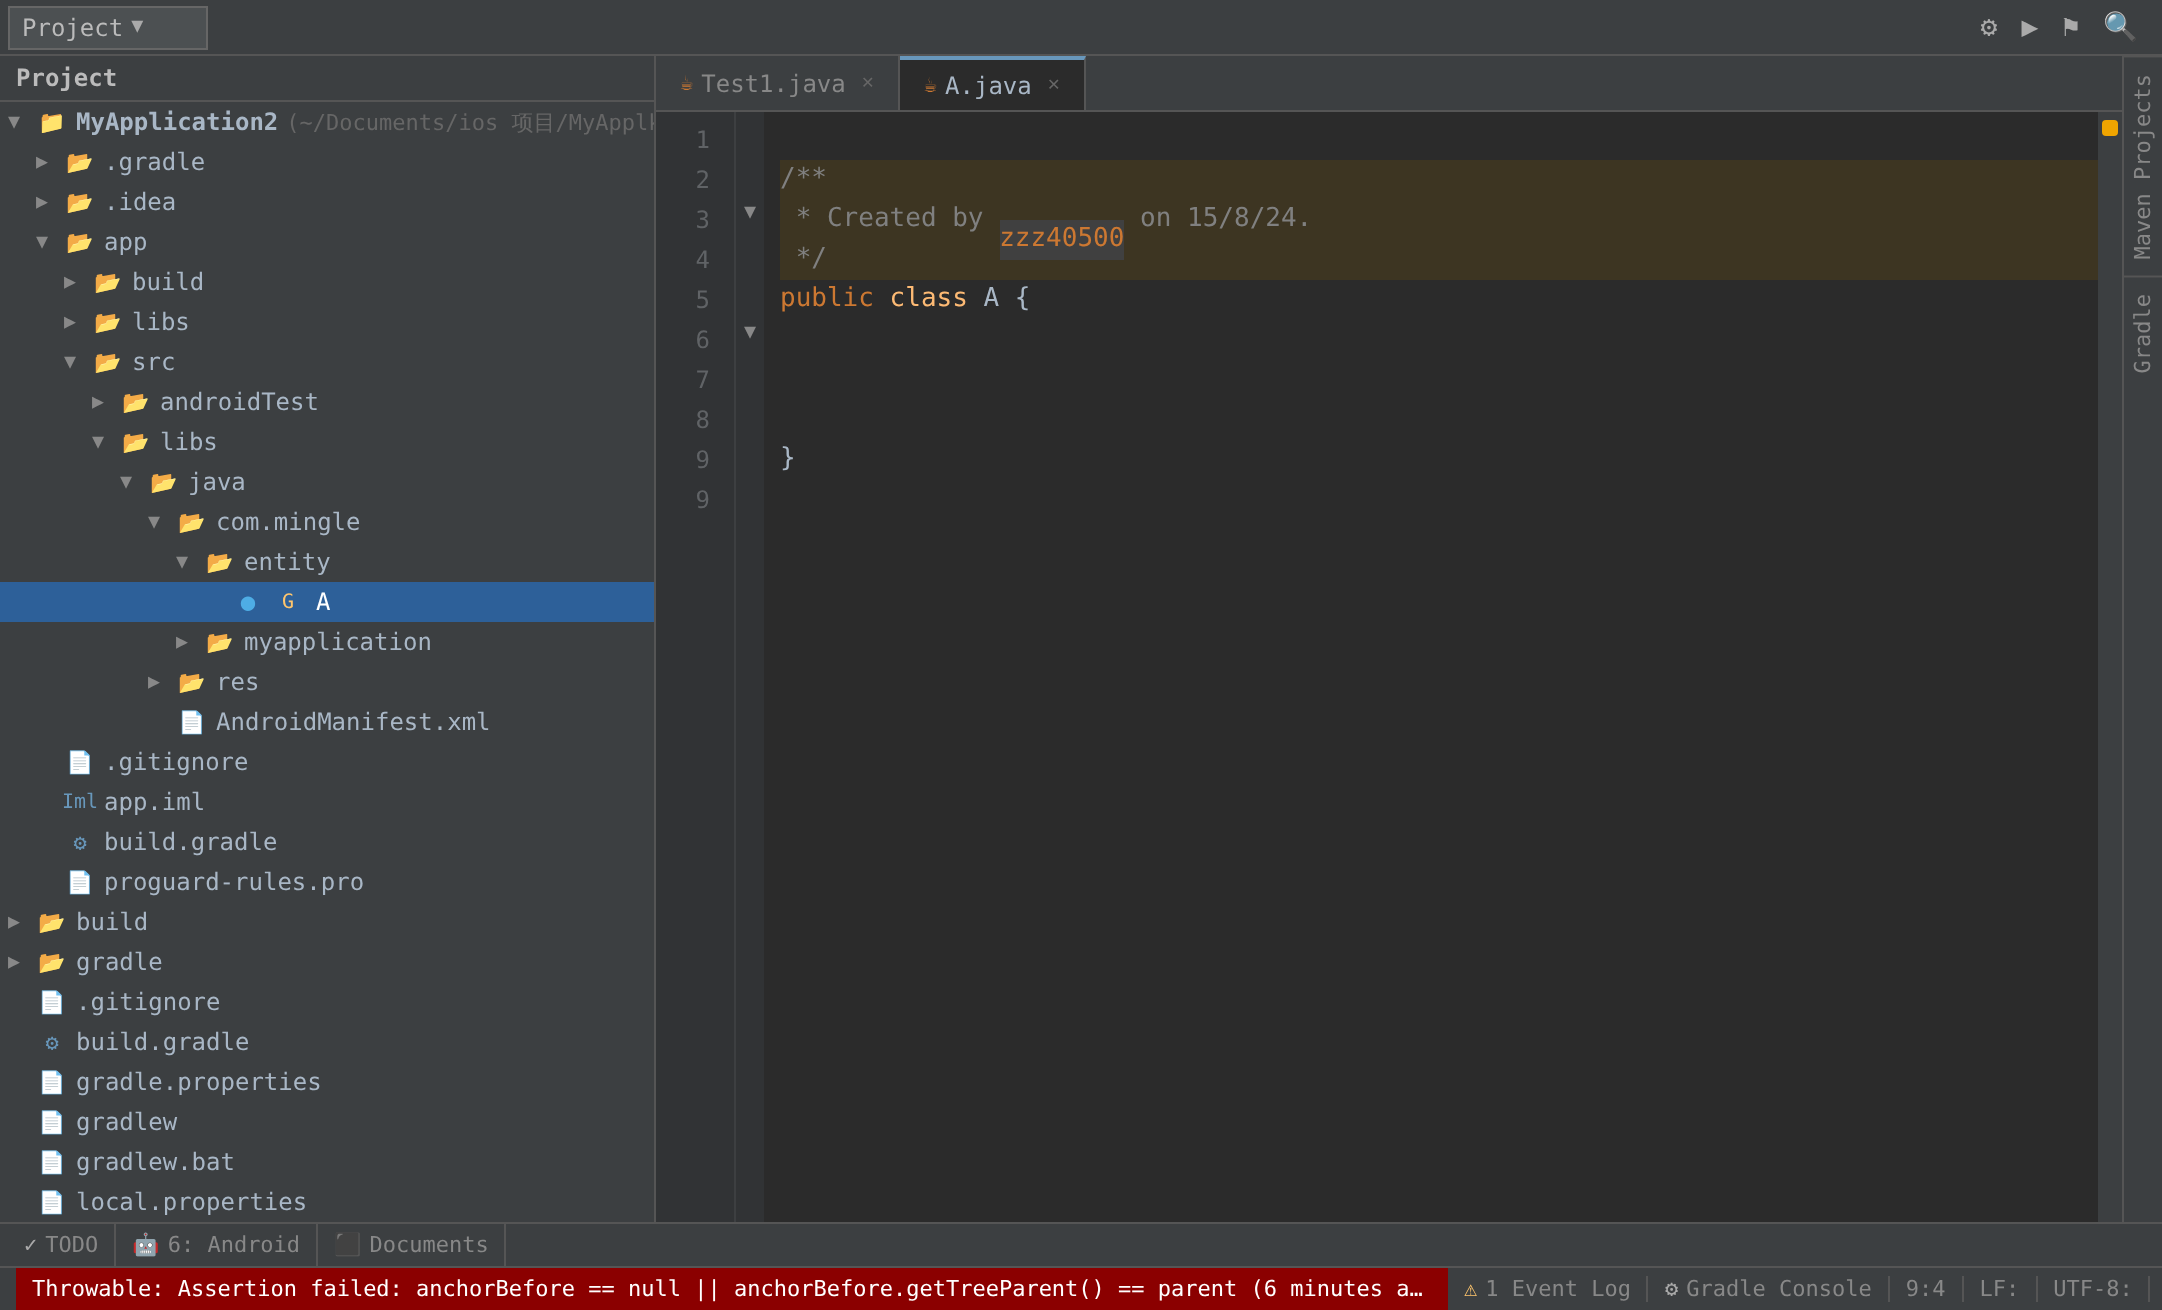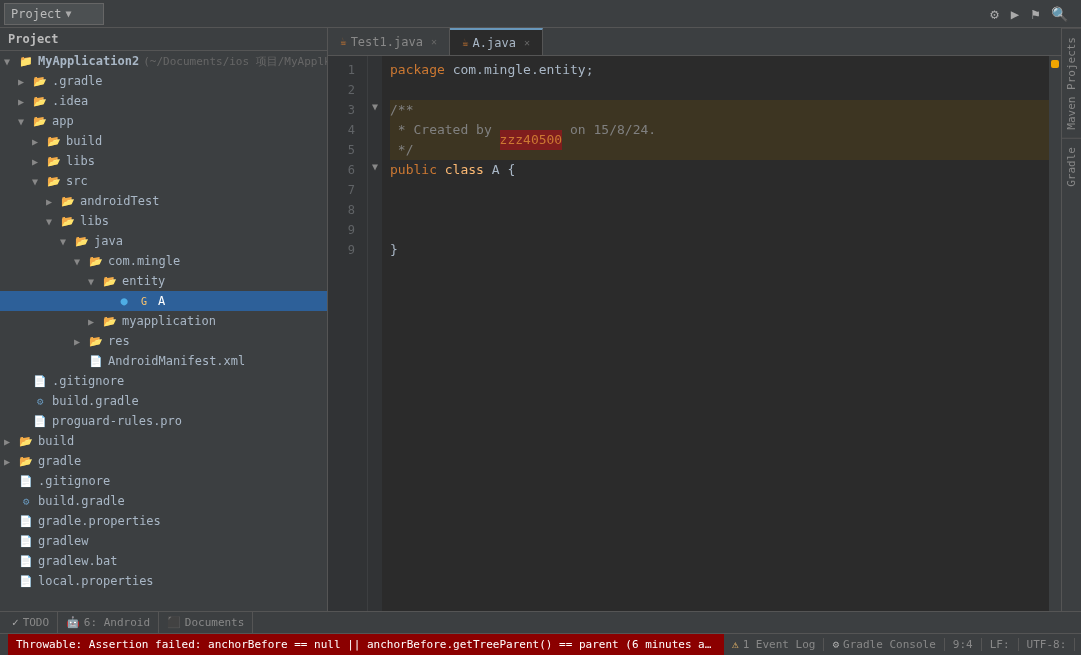--- a/index.html
+++ b/index.html
@@ -216,21 +216,21 @@
       align-items: center;
       white-space: pre;
     }
     .code-line.highlighted {
       background: #3d3522;
     }
     .kw-package { color: #cc7832; }
     .kw-class { color: #fdba74; }
     .kw-public { color: #cc7832; }
     .comment-block { color: #808080; background: #3d3522; }
-    .comment-author { color: #cc7832; background: #7f1d1d; margin-top: 19px; }
+    .comment-author { color: #cc7832; background: #404040; margin-top: 19px; }
     .class-name { color: #a9b7c6; }
     .package-name { color: #a9b7c6; }
     .brace { color: #a9b7c6; }
 
     
     .right-panels {
       display: flex;
       flex-direction: column;
       width: 20px;
       background: #3c3f41;
@@ -434,20 +434,25 @@
         <span class="icon icon-xml">📄</span>
         <span>AndroidManifest.xml</span>
       </div>
 
       <div class="tree-item" style="padding-left:18px;">
         <span class="arrow" style="visibility:hidden;">▶</span>
         <span class="icon icon-git">📄</span>
         <span>.gitignore</span>
       </div>
 
+      <div class="tree-item" style="padding-left:18px;">
+        <span class="arrow" style="visibility:hidden;">▶</span>
+        <span class="icon icon-iml" style="color:#6897bb;font-size:10px;">Iml</span>
+        <span>app.iml</span>
+      </div>
 
       <div class="tree-item" style="padding-left:18px;">
         <span class="arrow" style="visibility:hidden;">▶</span>
         <span class="icon icon-gradle" style="color:#6897bb;">⚙</span>
         <span>build.gradle</span>
       </div>
 
       <div class="tree-item" style="padding-left:18px;">
         <span class="arrow" style="visibility:hidden;">▶</span>
         <span class="icon icon-props">📄</span>
@@ -543,23 +548,20 @@
         <div class="fold-marker"></div>
         <div class="fold-marker" style="color:#888;">▼</div>
         <div class="fold-marker"></div>
         <div class="fold-marker"></div>
         <div class="fold-marker"></div>
         <div class="fold-marker"></div>
       </div>
 
       <div class="code-content">
 
-        <div class="code-line">
-          <span class="kw-package">package </span><span class="package-name">com.mingle.entity</span><span>;</span>
-        </div>
 
         <div class="code-line">&nbsp;</div>
 
         <div class="code-line highlighted">
           <span class="comment-block">/**</span>
         </div>
 
         <div class="code-line highlighted">
           <span class="comment-block"> * Created by </span><span class="comment-author">zzz40500</span><span class="comment-block"> on 15/8/24.</span>
         </div>

